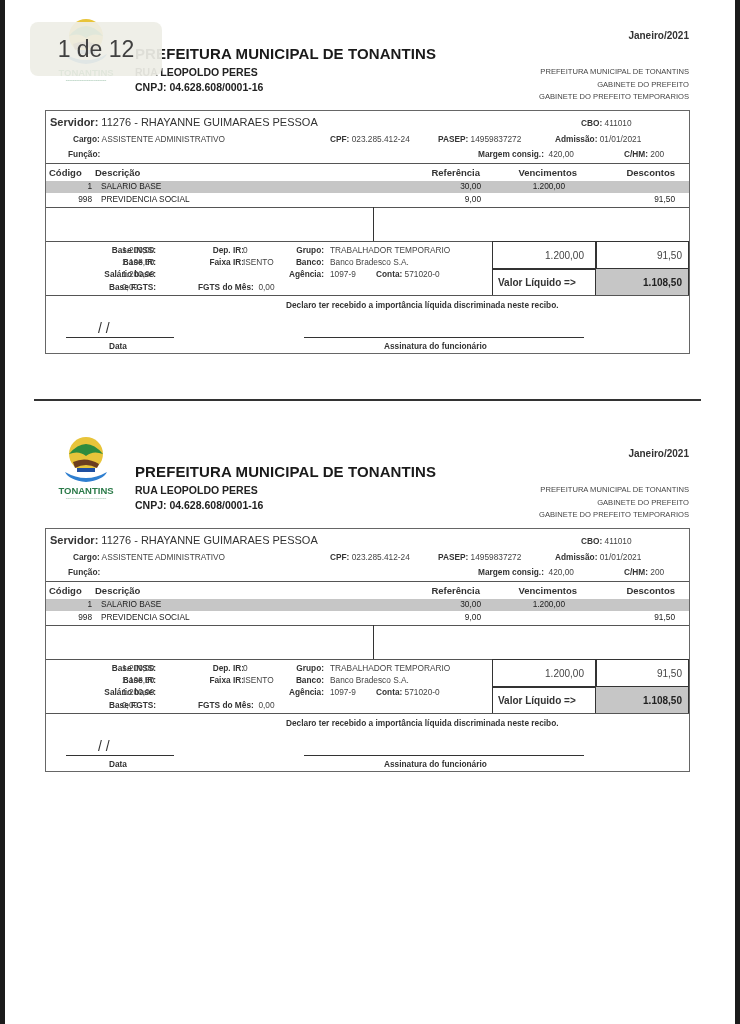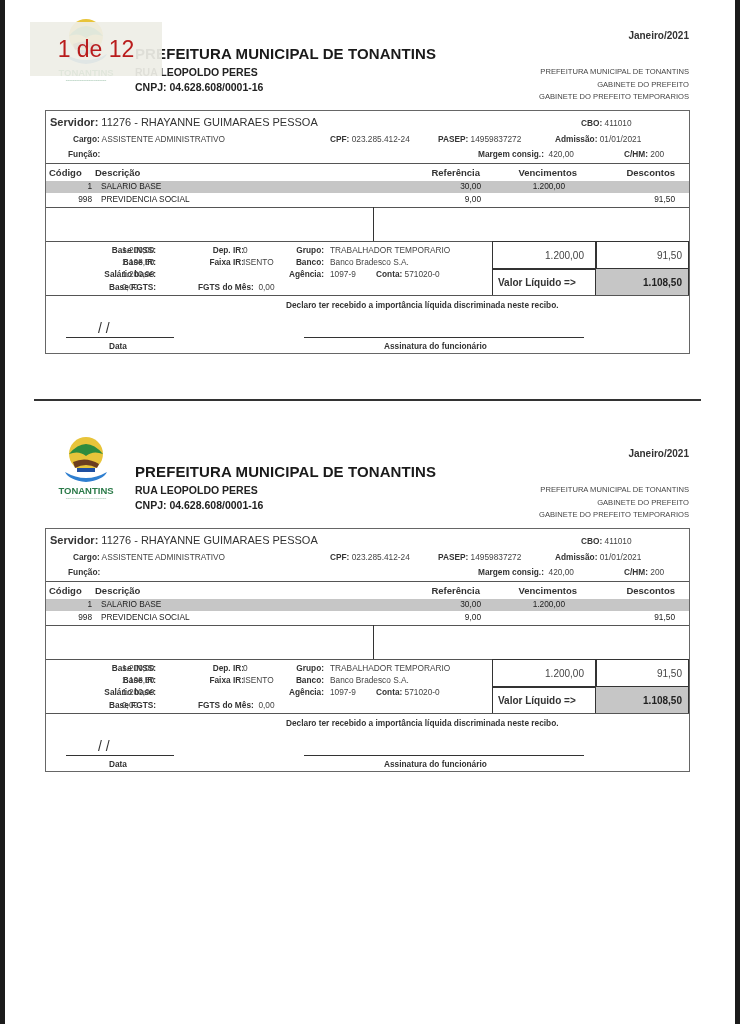--- a/index.html
+++ b/index.html
@@ -16,22 +16,22 @@
   .lbl { font-weight:bold; color:#333; }
   .val { color:#444; }
   .abs { position:absolute; white-space:nowrap; }
   .f8 { font-size:8.3px; }
   .f9 { font-size:9.5px; }
   .grey-row { background:#c6c6c6; }
   .sep { position:absolute; left:0; right:0; border-top:1.5px solid #555; }
   .vline { position:absolute; border-left:1.5px solid #333; }
   .cell { position:absolute; box-sizing:border-box; border:1.5px solid #333; font-size:10px; }
   .divider { position:absolute; left:29px; width:667px; border-top:2px solid #333; top:399px; }
-  .pg-badge { position:absolute; left:30px; top:22px; width:132px; height:54px; border-radius:0;
-              background:rgba(238,238,230,0.93); color:#b91c1c; font-size:23px; display:flex; align-items:center; justify-content:center; }
+  .pg-badge { position:absolute; left:30px; top:22px; width:132px; height:54px; border-radius:8px;
+              background:rgba(238,238,230,0.93); color:#404040; font-size:23px; display:flex; align-items:center; justify-content:center; }
 </style>
 </head>
 <body>
 
 <div class="page">
 
   <div id="receipts">
   <div class="receipt" style="top: 0px;">
     <svg class="logo" viewBox="0 0 66 70" style="top:14px">
       <circle cx="33" cy="22" r="17" fill="#e8c43a"></circle>

